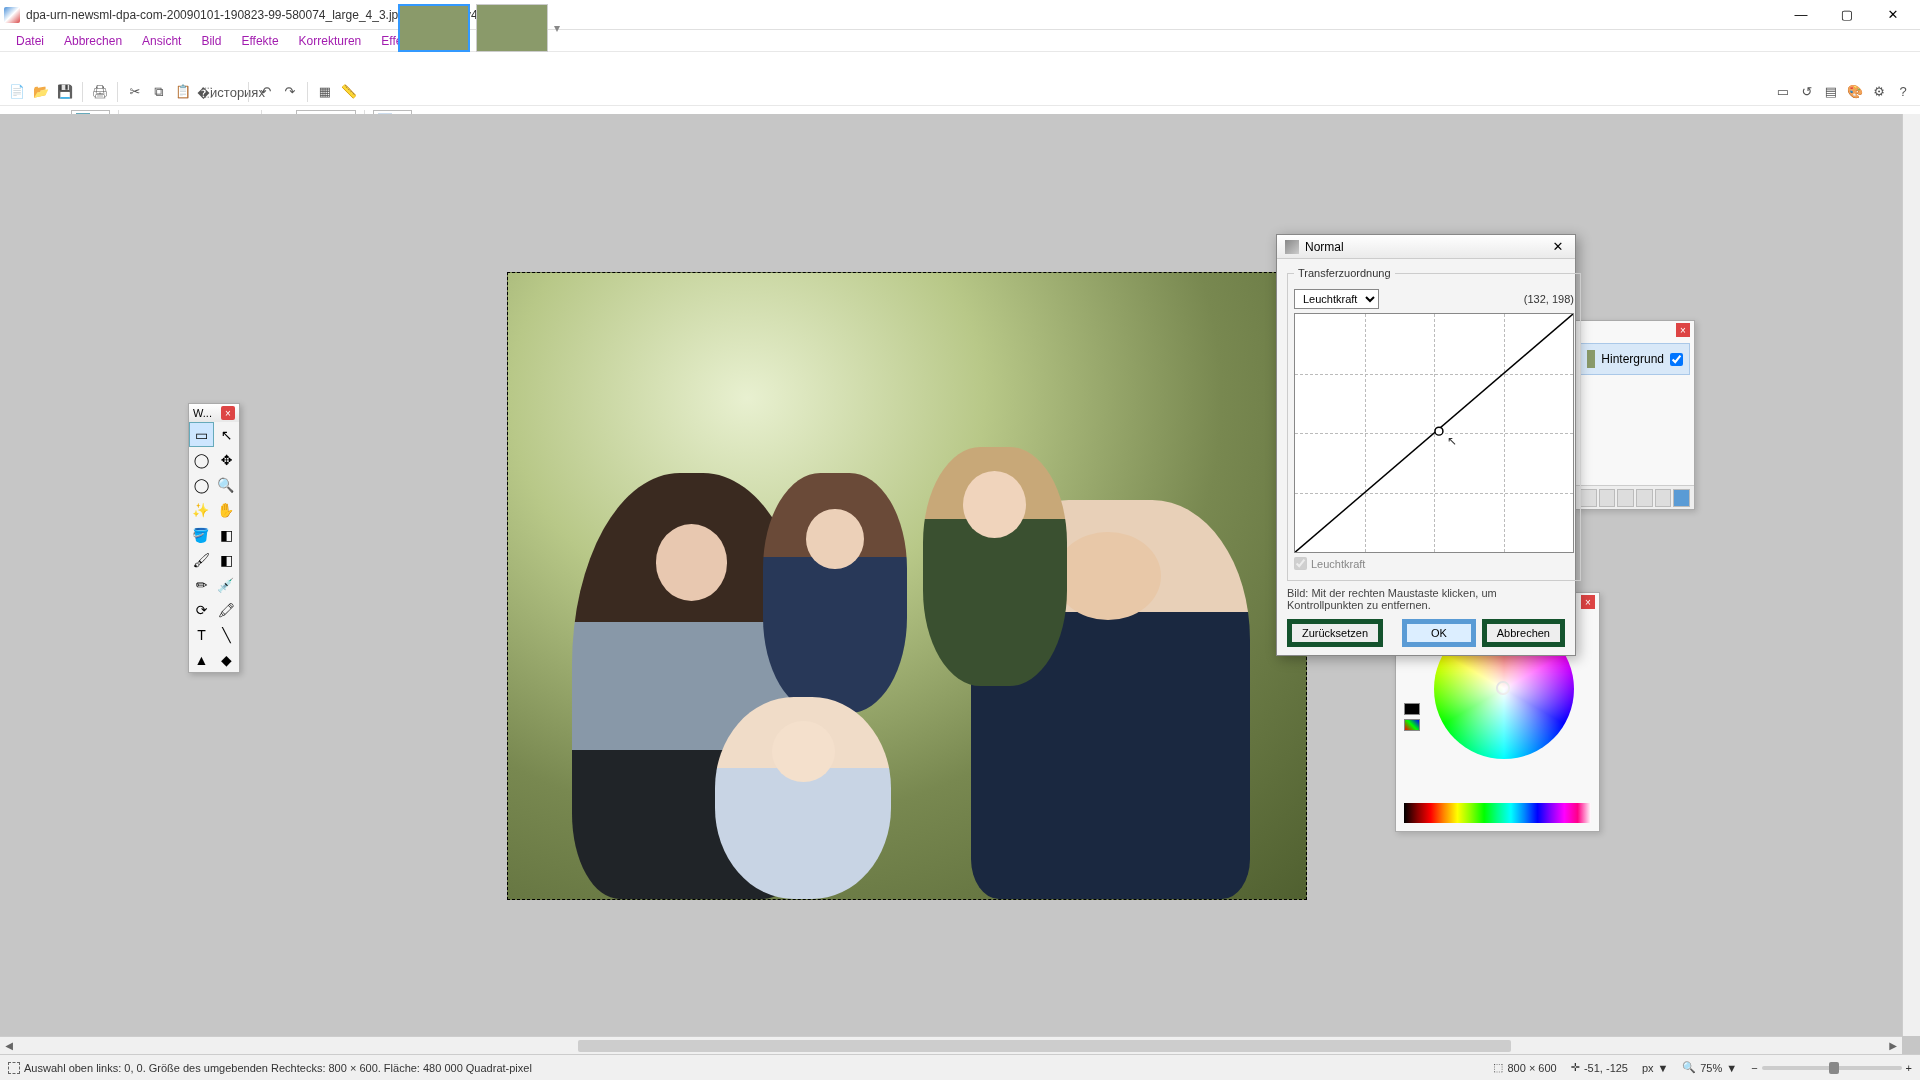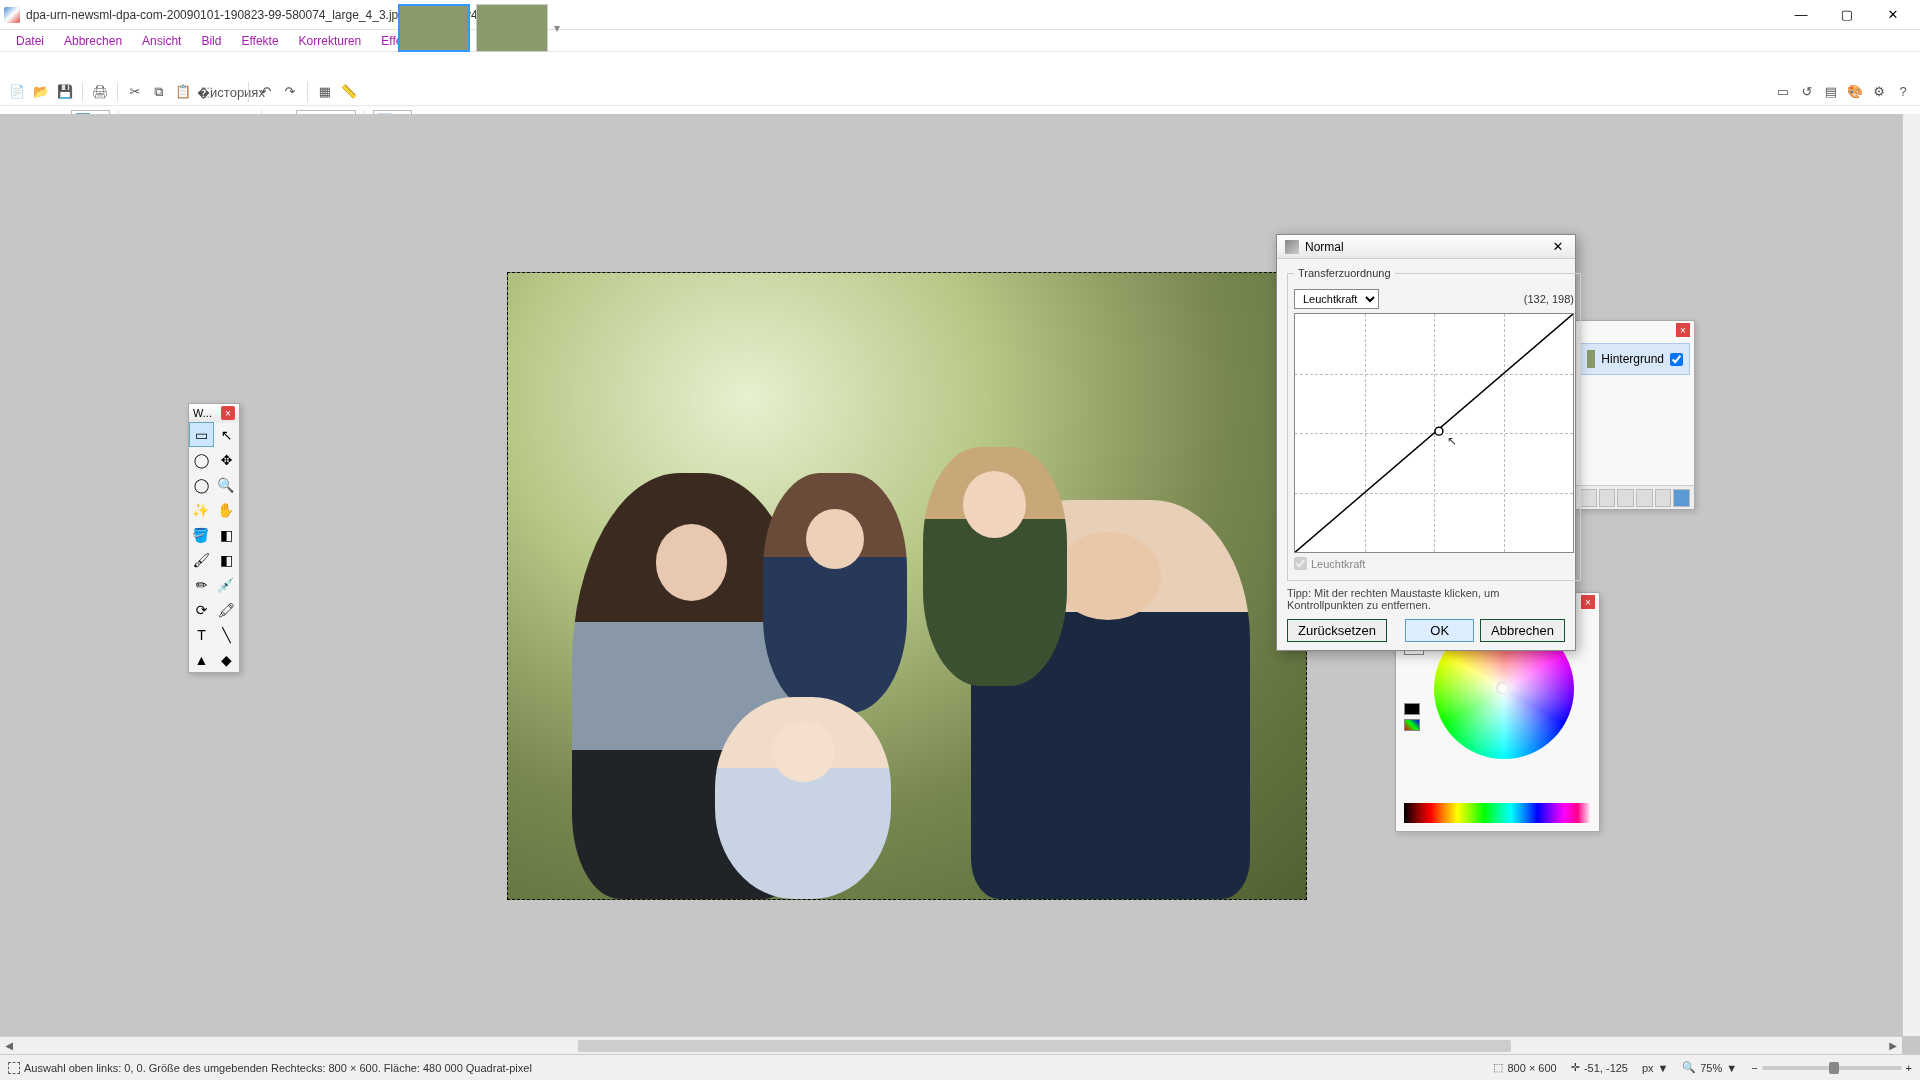--- a/index.html
+++ b/index.html
@@ -96,21 +96,21 @@
 .curves .row1 { display:flex; align-items:center; justify-content:space-between; margin:4px 0; }
 .curves select { font-size:11px; padding:2px 4px; border:1px solid #888; background:#fff; }
 .curves .coord { font-size:11px; }
 .curves .graph { width:280px; height:240px; background:#fff; border:1px solid #888; position:relative; margin:4px 0; }
 .curves .graph .gv { position:absolute; top:0; bottom:0; border-left:1px dashed #bbb; }
 .curves .graph .gh { position:absolute; left:0; right:0; border-top:1px dashed #bbb; }
 .curves .graph svg { position:absolute; inset:0; }
 .curves .chk { display:flex; align-items:center; gap:4px; font-size:11px; color:#888; margin:4px 0; }
 .curves .tip { font-size:11px; color:#444; margin:4px 0 8px; }
 .curves .btns { display:flex; gap:6px; justify-content:flex-start; }
-.curves .btns button { flex:0 0 auto; padding:3px 10px; font-size:13px; border:1px solid #14532d; background:#eee; }
+.curves .btns button { flex:0 0 auto; padding:3px 10px; font-size:11px; border:5px solid #14532d; background:#eee; }
 .curves .btns button.ok { background:#dceeff; border-color:#5a9bd5; padding:3px 24px; }
 .curves .btns .spacer { flex:1; }
 
 
 .statusbar { position:absolute; left:0; right:0; bottom:0; height:26px; background:#f0f0f0; border-top:1px solid #ccc; display:flex; align-items:center; padding:0 8px; font-size:11px; color:#333; gap:16px; }
 .statusbar .right { margin-left:auto; display:flex; align-items:center; gap:14px; }
 .statusbar .seg { display:flex; align-items:center; gap:4px; }
 .statusbar .slider { width:140px; height:4px; background:#ccc; position:relative; border-radius:2px; }
 .statusbar .slider .knob { position:absolute; left:48%; top:-4px; width:10px; height:12px; background:#888; border-radius:2px; }
 </style>
@@ -312,21 +312,21 @@
             <line x1="0" y1="240" x2="280" y2="0" stroke="#000" stroke-width="1.5"></line>
             <circle cx="145" cy="118" r="4" fill="#fff" stroke="#000" stroke-width="1.5"></circle>
           </svg>
           <div style="position:absolute;left:152px;top:120px;font-size:12px;">↖</div>
         </div>
         <div class="chk">
           <input type="checkbox" checked="" disabled="" style="">
           <span>Leuchtkraft</span>
         </div>
       </fieldset>
-      <div class="tip">Tipp: Mit der rechten Maustaste klicken, um Kontrollpunkten zu entfernen.</div>
+      <div class="tip">Bild: Mit der rechten Maustaste klicken, um Kontrollpunkten zu entfernen.</div>
       <div class="btns">
         <button>Zurücksetzen</button>
         <div class="spacer"></div>
         <button class="ok">OK</button>
         <button>Abbrechen</button>
       </div>
     </div>
   </div>
 
   <div class="scroll-h">

